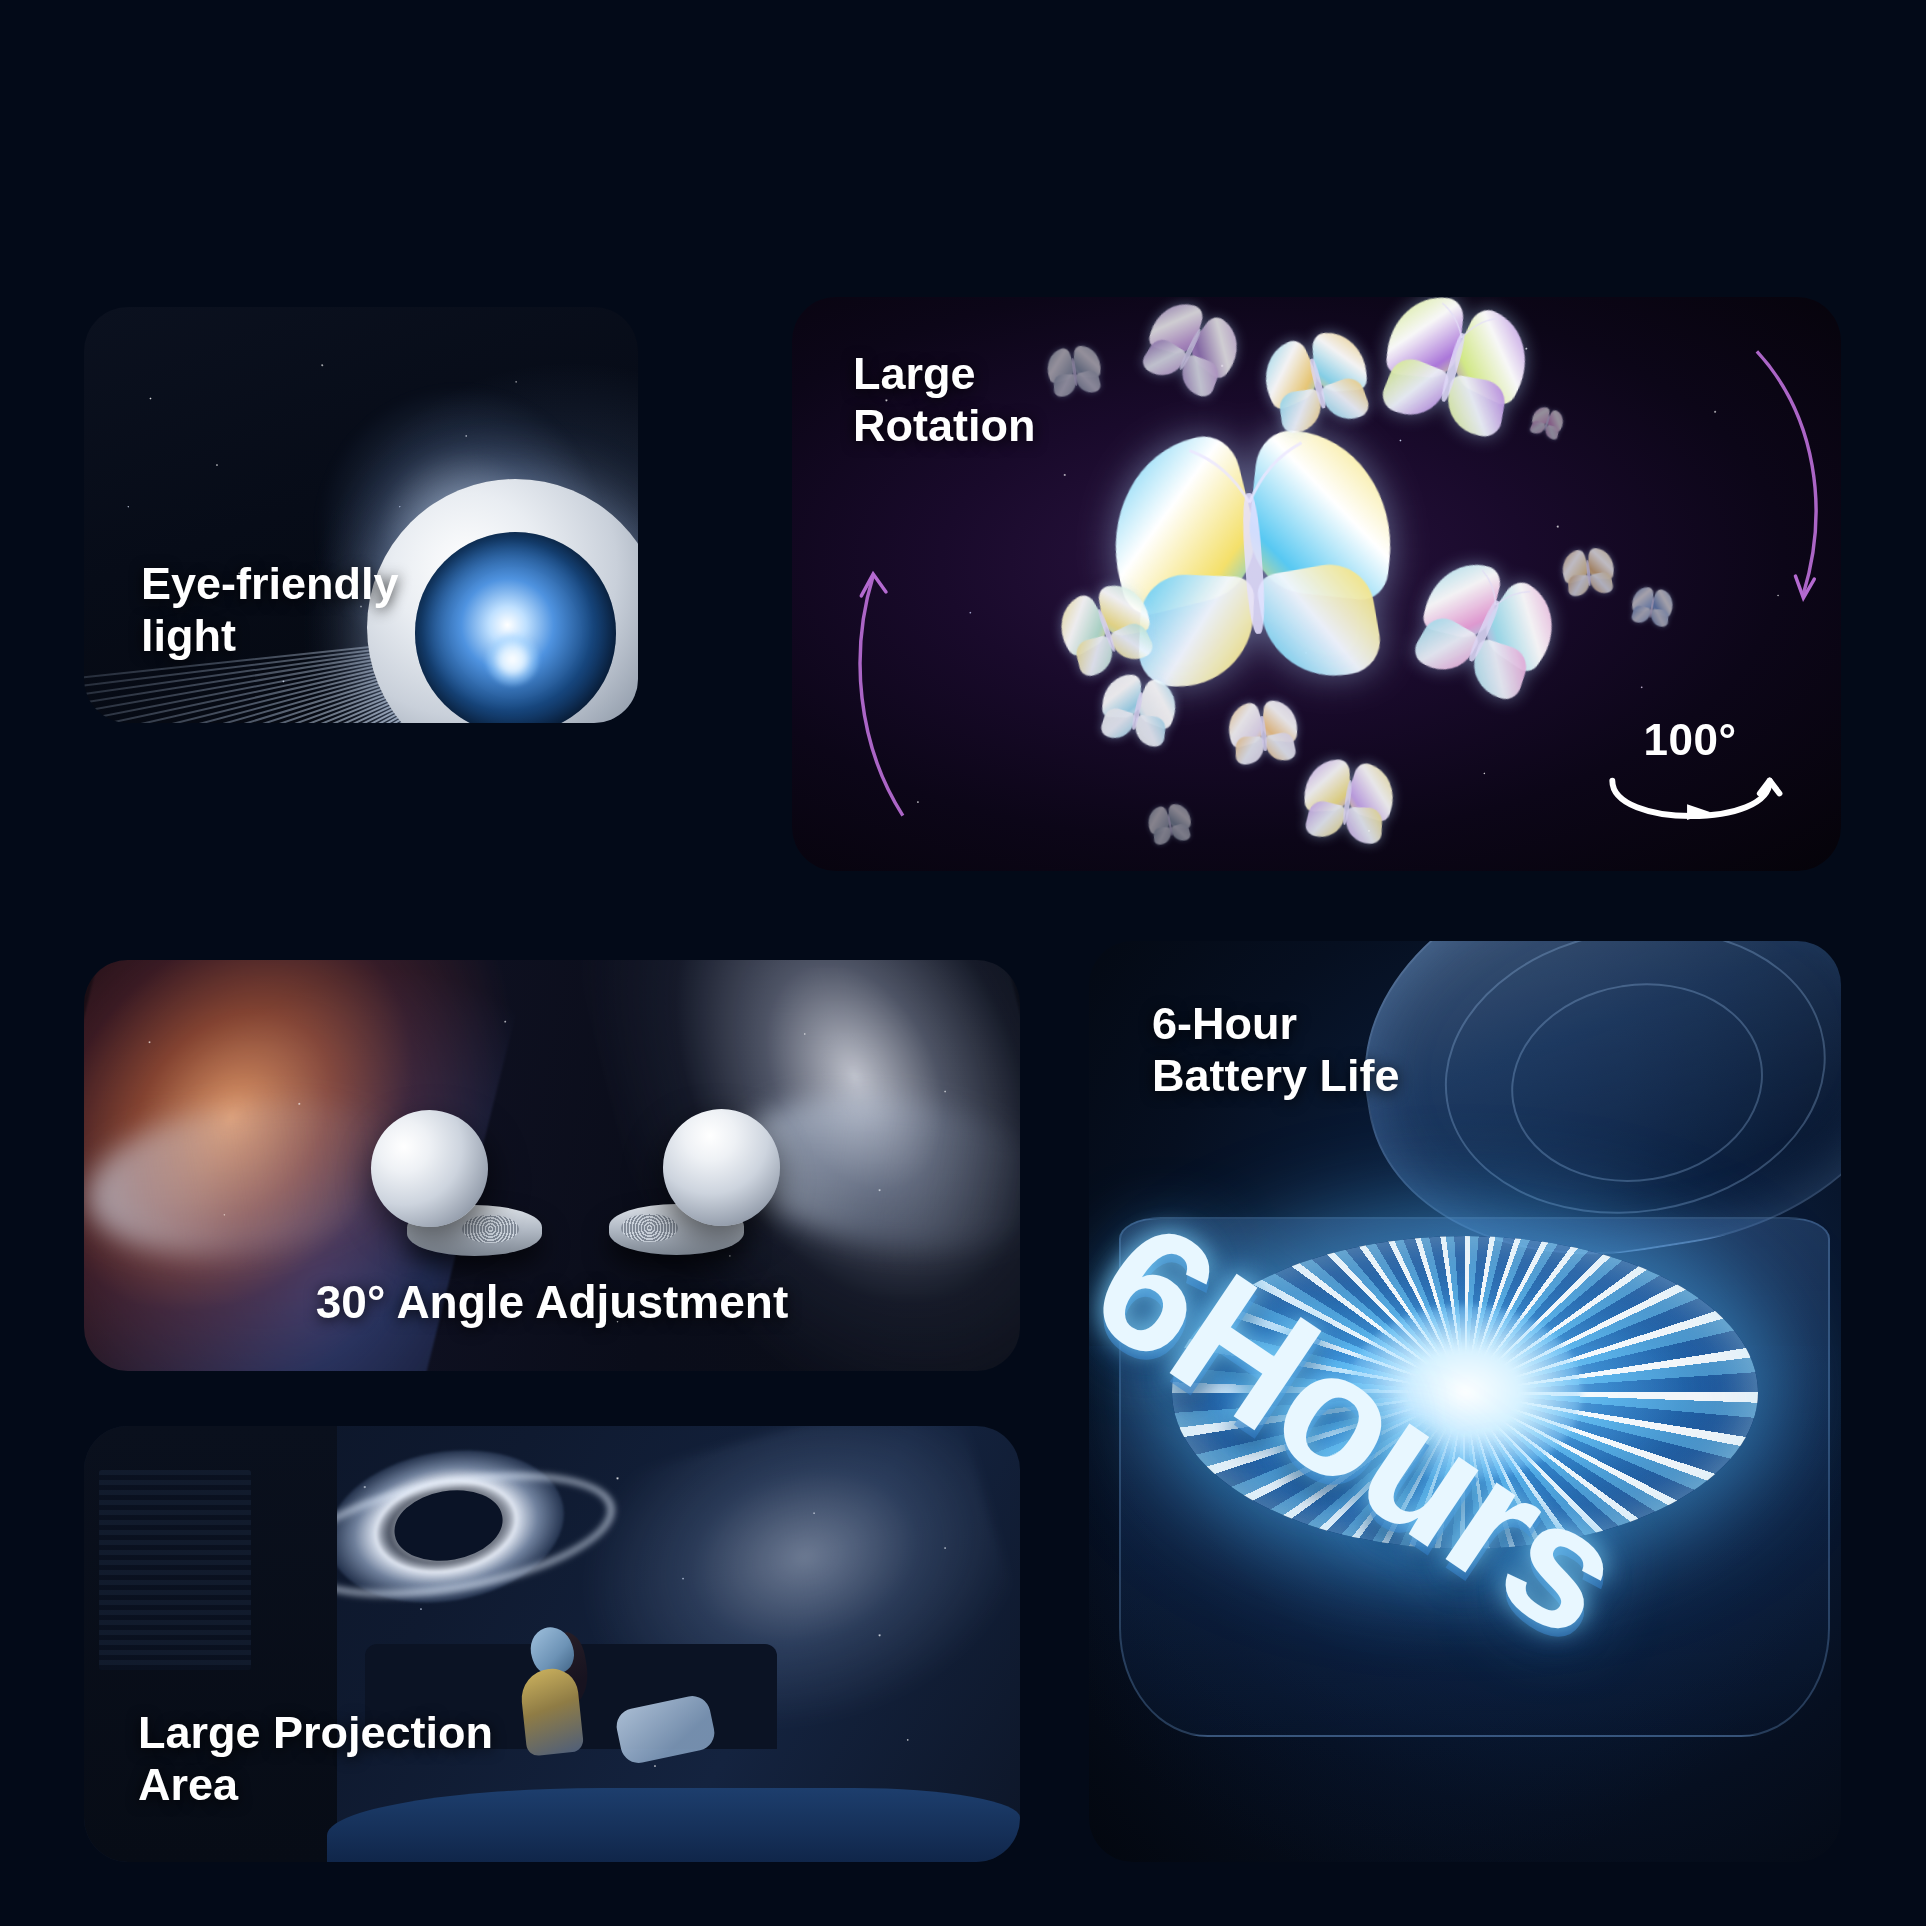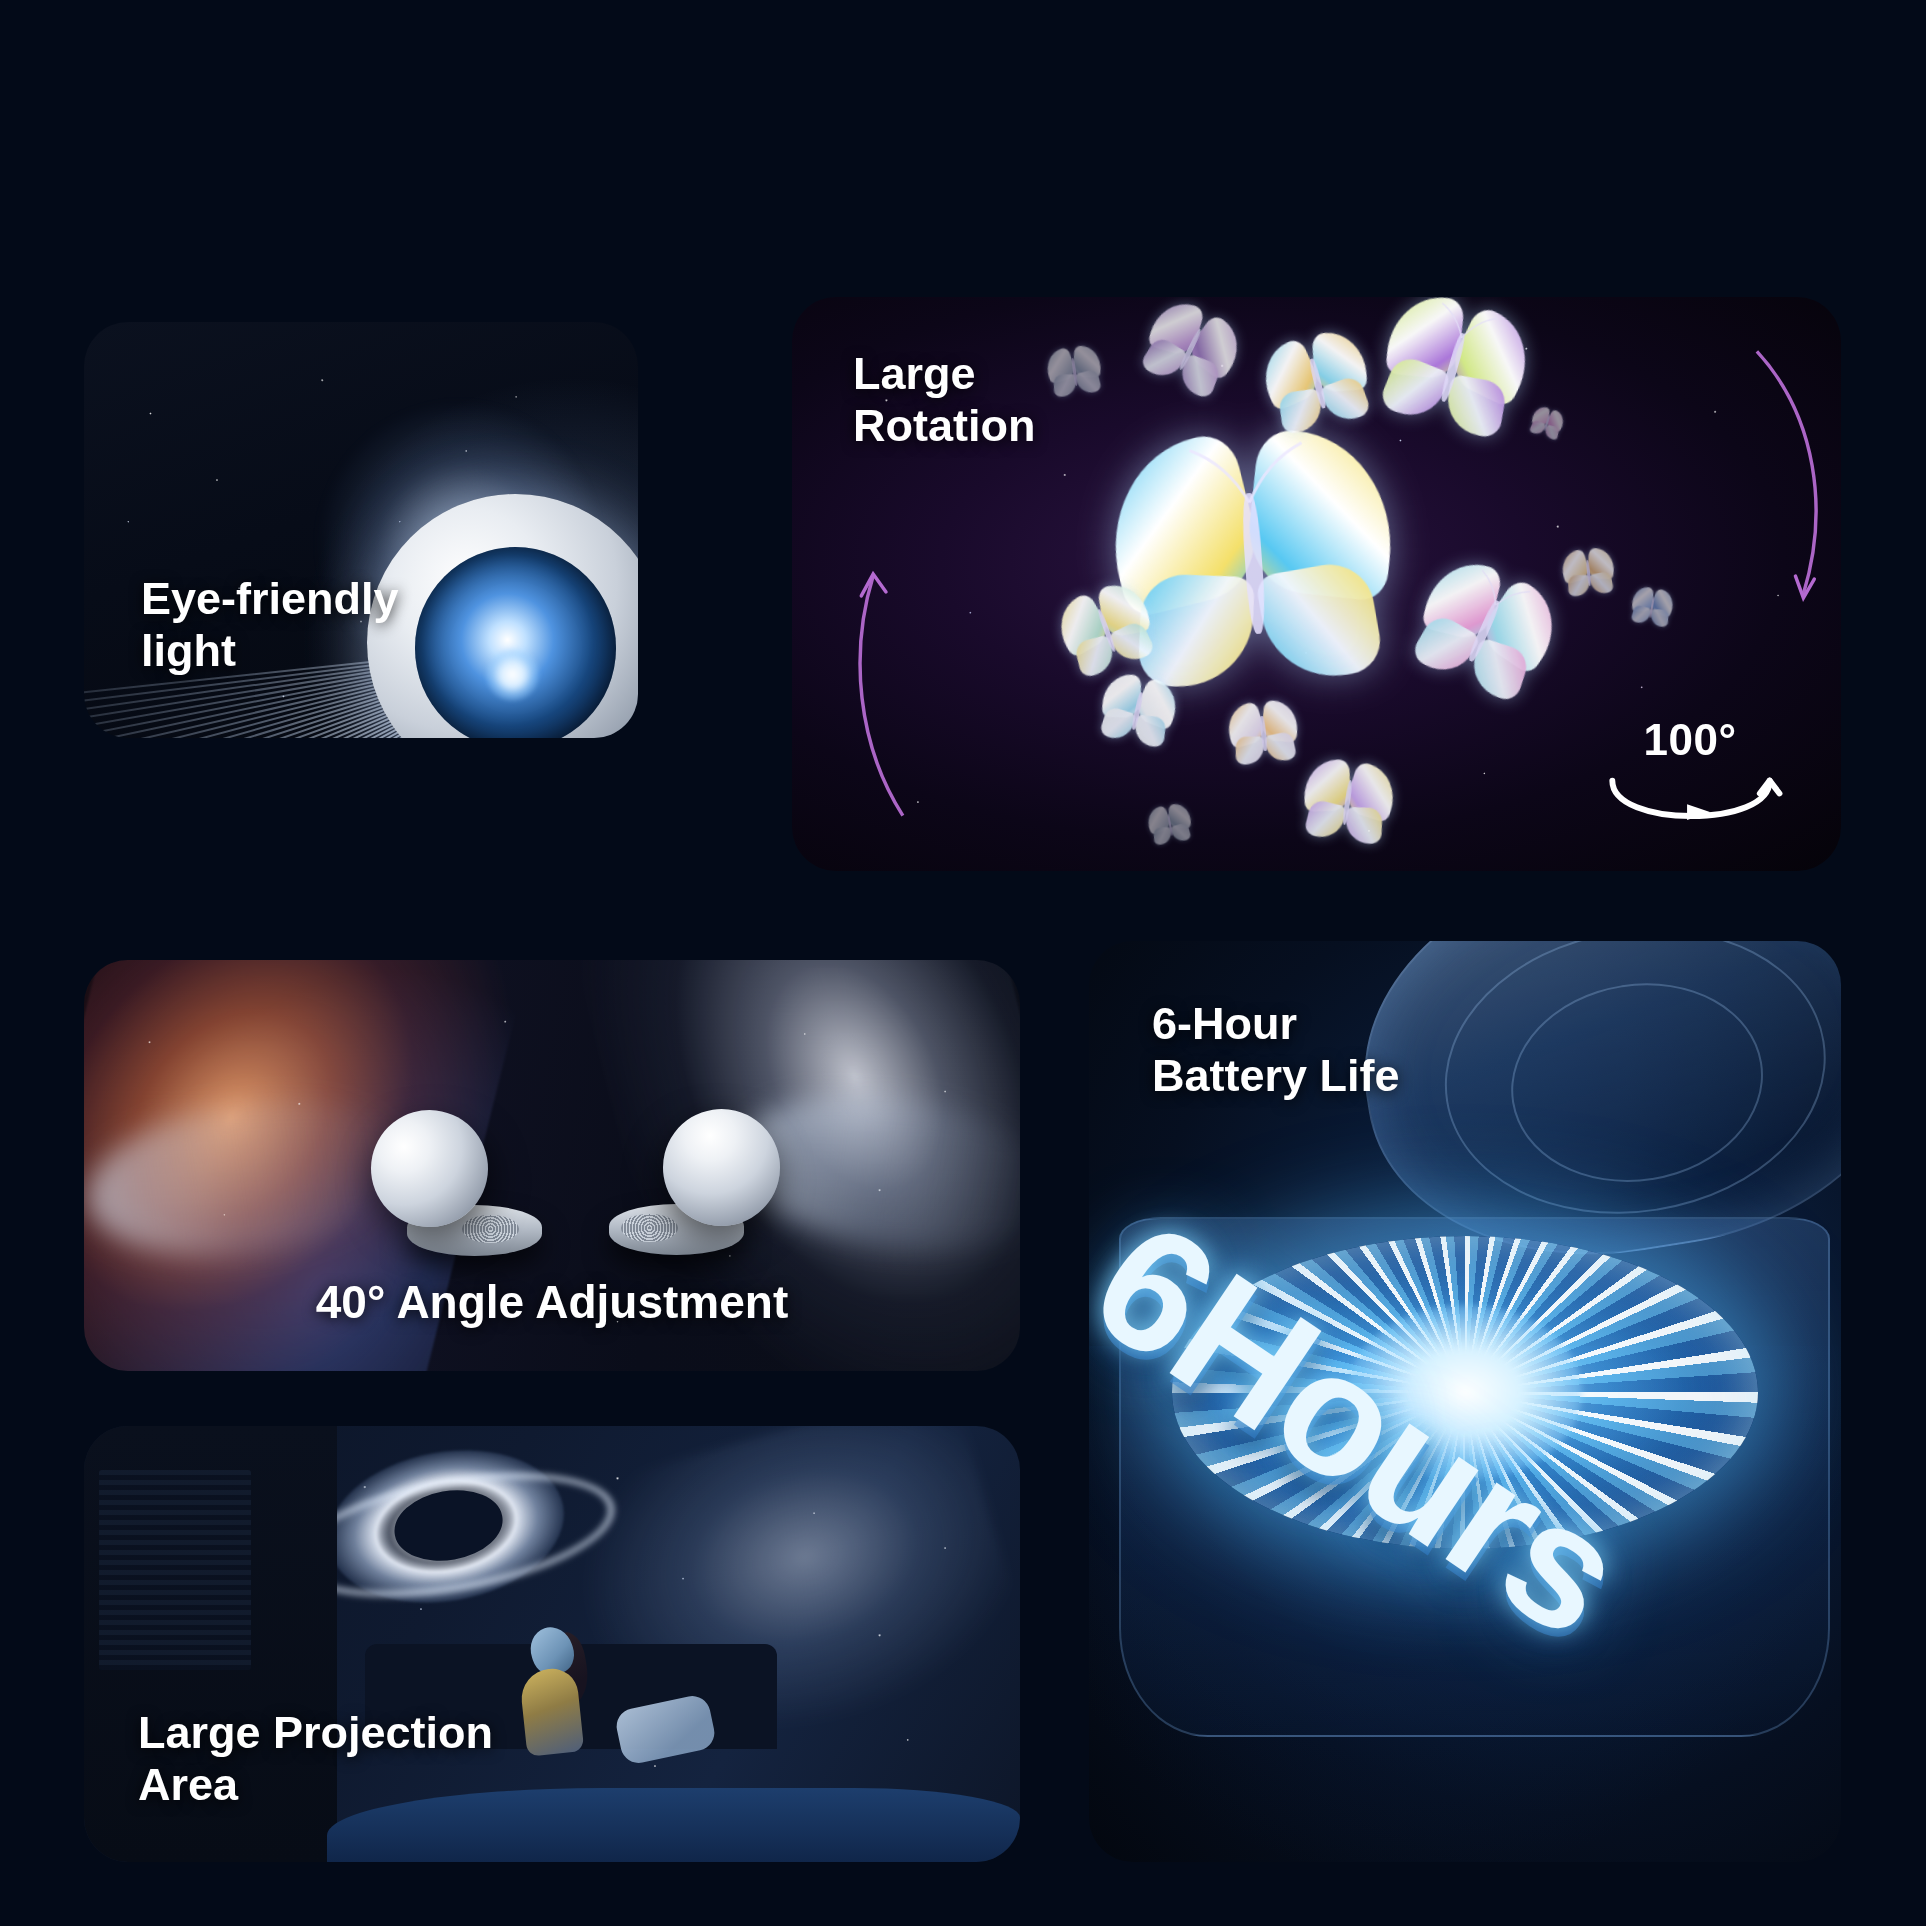--- a/index.html
+++ b/index.html
@@ -31,21 +31,21 @@
   .panel .label{
     position:absolute;
     color:#fff;font-weight:bold;
     line-height:1.16;
     text-shadow:0 2px 14px rgba(0,0,0,.85);
     z-index:40;
     white-space:pre-line;
   }
 
   
-  #p-eye{left:84px;top:322px;width:554px;height:416px;
+  #p-eye{left:84px;top:307px;width:554px;height:416px;
     background:
       radial-gradient(circle at 88% 78%, rgba(150,190,255,.30) 0%, rgba(10,16,32,0) 46%),
       linear-gradient(160deg,#0b111f 0%,#070c18 45%,#05080f 100%);
   }
   #p-eye .stars{position:absolute;inset:0;
     background-image:
       radial-gradient(1.4px 1.4px at 12% 22%, #fff, transparent),
       radial-gradient(1.2px 1.2px at 28% 64%, #e8f0ff, transparent),
       radial-gradient(1.5px 1.5px at 43% 14%, #fff, transparent),
       radial-gradient(1.1px 1.1px at 57% 48%, #dce7ff, transparent),
@@ -549,21 +549,21 @@
       <div class="ball" style="left:0;top:0;transform:rotate(-16deg)"></div>
     </div>
 
     <div class="orb" style="left:549px;top:149px">
       <div class="beam" style="left:99px;top:-10px;transform:rotate(8deg)"></div>
       <div class="base" style="left:-24px;top:95px"></div>
       <div class="grille" style="left:-12px;top:105px"></div>
       <div class="ball" style="left:30px;top:0;transform:rotate(14deg)"></div>
     </div>
 
-    <div class="label">40° Angle Adjustment</div>
+    <div class="label">30° Angle Adjustment</div>
   </div>
 
   <div class="panel" id="p-proj">
     <div class="starfield"></div>
     <div class="milky"></div>
 
     <div class="bh">
       <div class="disk"></div>
       <div class="ring2"></div>
       <div class="hole"></div>

